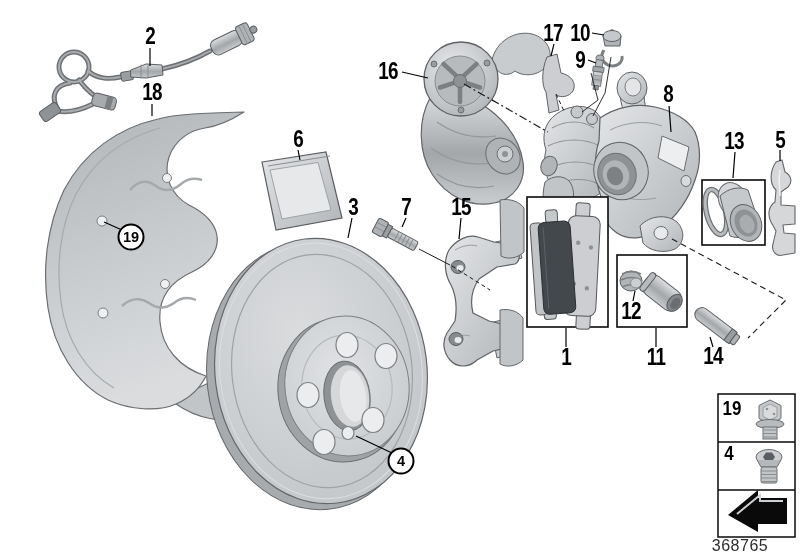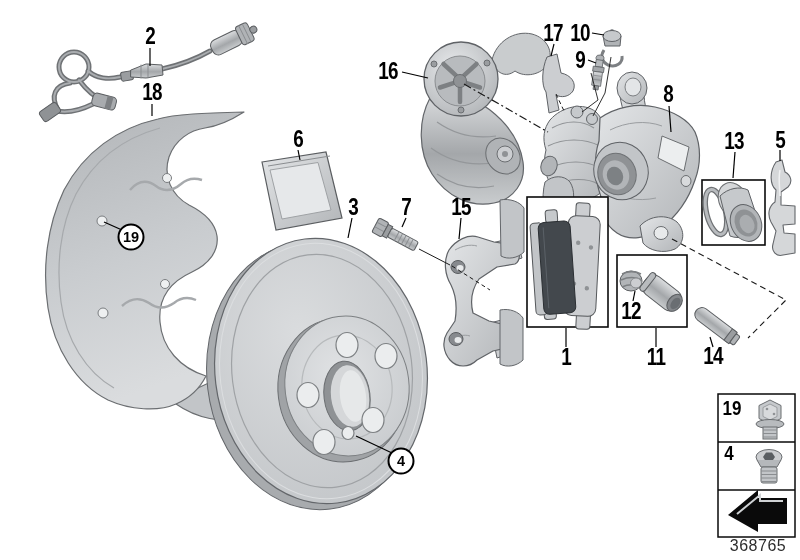--- a/index.html
+++ b/index.html
@@ -376,15 +376,15 @@
 <div class="callout" style="left:780px;top:140px">5</div>
 <div class="callout" style="left:566px;top:357px">1</div>
 <div class="callout" style="left:631px;top:311px">12</div>
 <div class="callout" style="left:656px;top:357px">11</div>
 <div class="callout" style="left:713px;top:356px">14</div>
 <div class="circled" style="left:131px;top:237px">19</div>
 <div class="circled" style="left:401px;top:461px">4</div>
 
 <div class="legend-num" style="left:732px;top:408px">19</div>
 <div class="legend-num" style="left:729px;top:453px">4</div>
-<div class="drawing-number" style="left:758px;top:546px">368765</div>
+<div class="drawing-number" style="left:740px;top:546px">368765</div>
 
 </div>
 
 </body></html>

